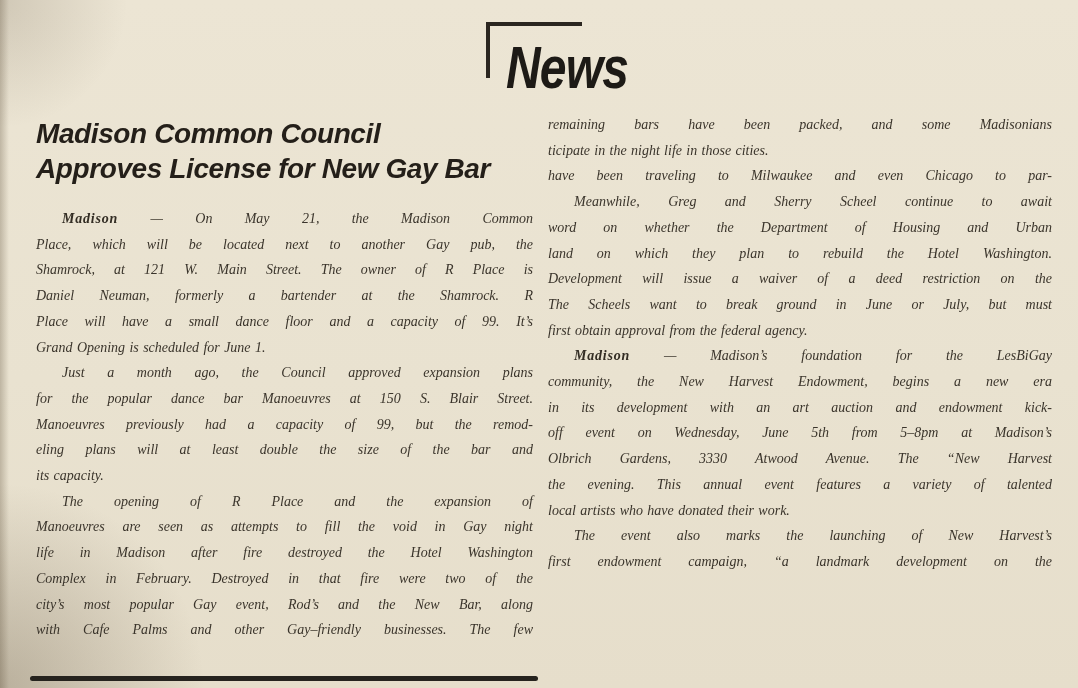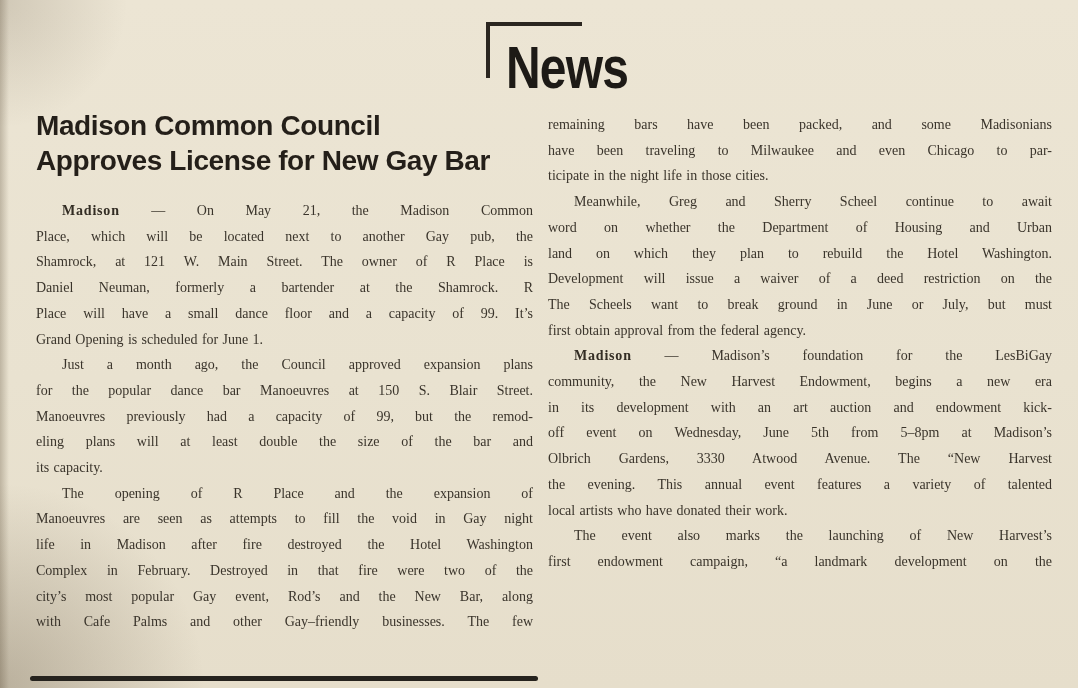--- a/index.html
+++ b/index.html
@@ -7,34 +7,35 @@
     width:1078px;height:688px;overflow:hidden;position:relative;
     font-family:"Liberation Serif",serif;
   }
   .page{
     position:absolute;inset:0;
     background:
       radial-gradient(circle at 0% 100%, rgba(84,70,50,.30), rgba(84,70,50,0) 16%),
       radial-gradient(circle at 0% 0%, rgba(84,70,50,.18), rgba(84,70,50,0) 10%),
       linear-gradient(90deg, rgba(92,78,56,.30), rgba(92,78,56,0) 9px),
       linear-gradient(180deg,#ece5d4 0%, #e9e2d0 55%, #e6decb 100%);
+    font-style: italic;
   }
   
   .masthead{position:absolute;left:486px;top:22px;}
   .bracket{position:absolute;left:0;top:0;width:92px;height:52px;
     border-top:4px solid #2b2620;border-left:4px solid #2b2620;}
   .news-title{
     position:absolute;left:20px;top:16px;
     font-family:"Liberation Sans",sans-serif;font-weight:700;
     font-size:60px;line-height:60px;color:#1d1a16;letter-spacing:-1px;
     transform:scaleX(.8);transform-origin:left top;white-space:nowrap;
   }
   
   .col{position:absolute;}
-  .col-0{left:36px;top:108px;width:497px;}
+  .col-0{left:36px;top:116px;width:497px;}
   .col-1{left:548px;top:112px;width:504px;}
   
   .headline{margin:0 0 20px 0;}
   .col-1 .headline{margin-top:14px;margin-bottom:16px;}
   .headline-line{
     font-family:"Liberation Sans",sans-serif;font-weight:700;
     font-size:28px;line-height:35px;color:#241f19;
     letter-spacing:-.4px;white-space:nowrap;
   }
   
@@ -86,22 +87,22 @@
         <div class="line">Manoeuvres are seen as attempts to fill the void in Gay night</div>
         <div class="line">life in Madison after fire destroyed the Hotel Washington</div>
         <div class="line">Complex in February. Destroyed in that fire were two of the</div>
         <div class="line">city’s most popular Gay event, Rod’s and the New Bar, along</div>
         <div class="line">with Cafe Palms and other Gay–friendly businesses. The few</div>
       </div>
     </div>
   <div class="col col-1">
       <div class="para">
         <div class="line">remaining bars have been packed, and some Madisonians</div>
+        <div class="line last">ticipate in the night life in those cities.</div>
         <div class="line">have been traveling to Milwaukee and even Chicago to par-</div>
-        <div class="line last">ticipate in the night life in those cities.</div>
       </div>
       <div class="para">
         <div class="line indent">Meanwhile, Greg and Sherry Scheel continue to await</div>
         <div class="line">word on whether the Department of Housing and Urban</div>
         <div class="line">land on which they plan to rebuild the Hotel Washington.</div>
         <div class="line">Development will issue a waiver of a deed restriction on the</div>
         <div class="line">The Scheels want to break ground in June or July, but must</div>
         <div class="line last">first obtain approval from the federal agency.</div>
       </div>
       <div class="para">

